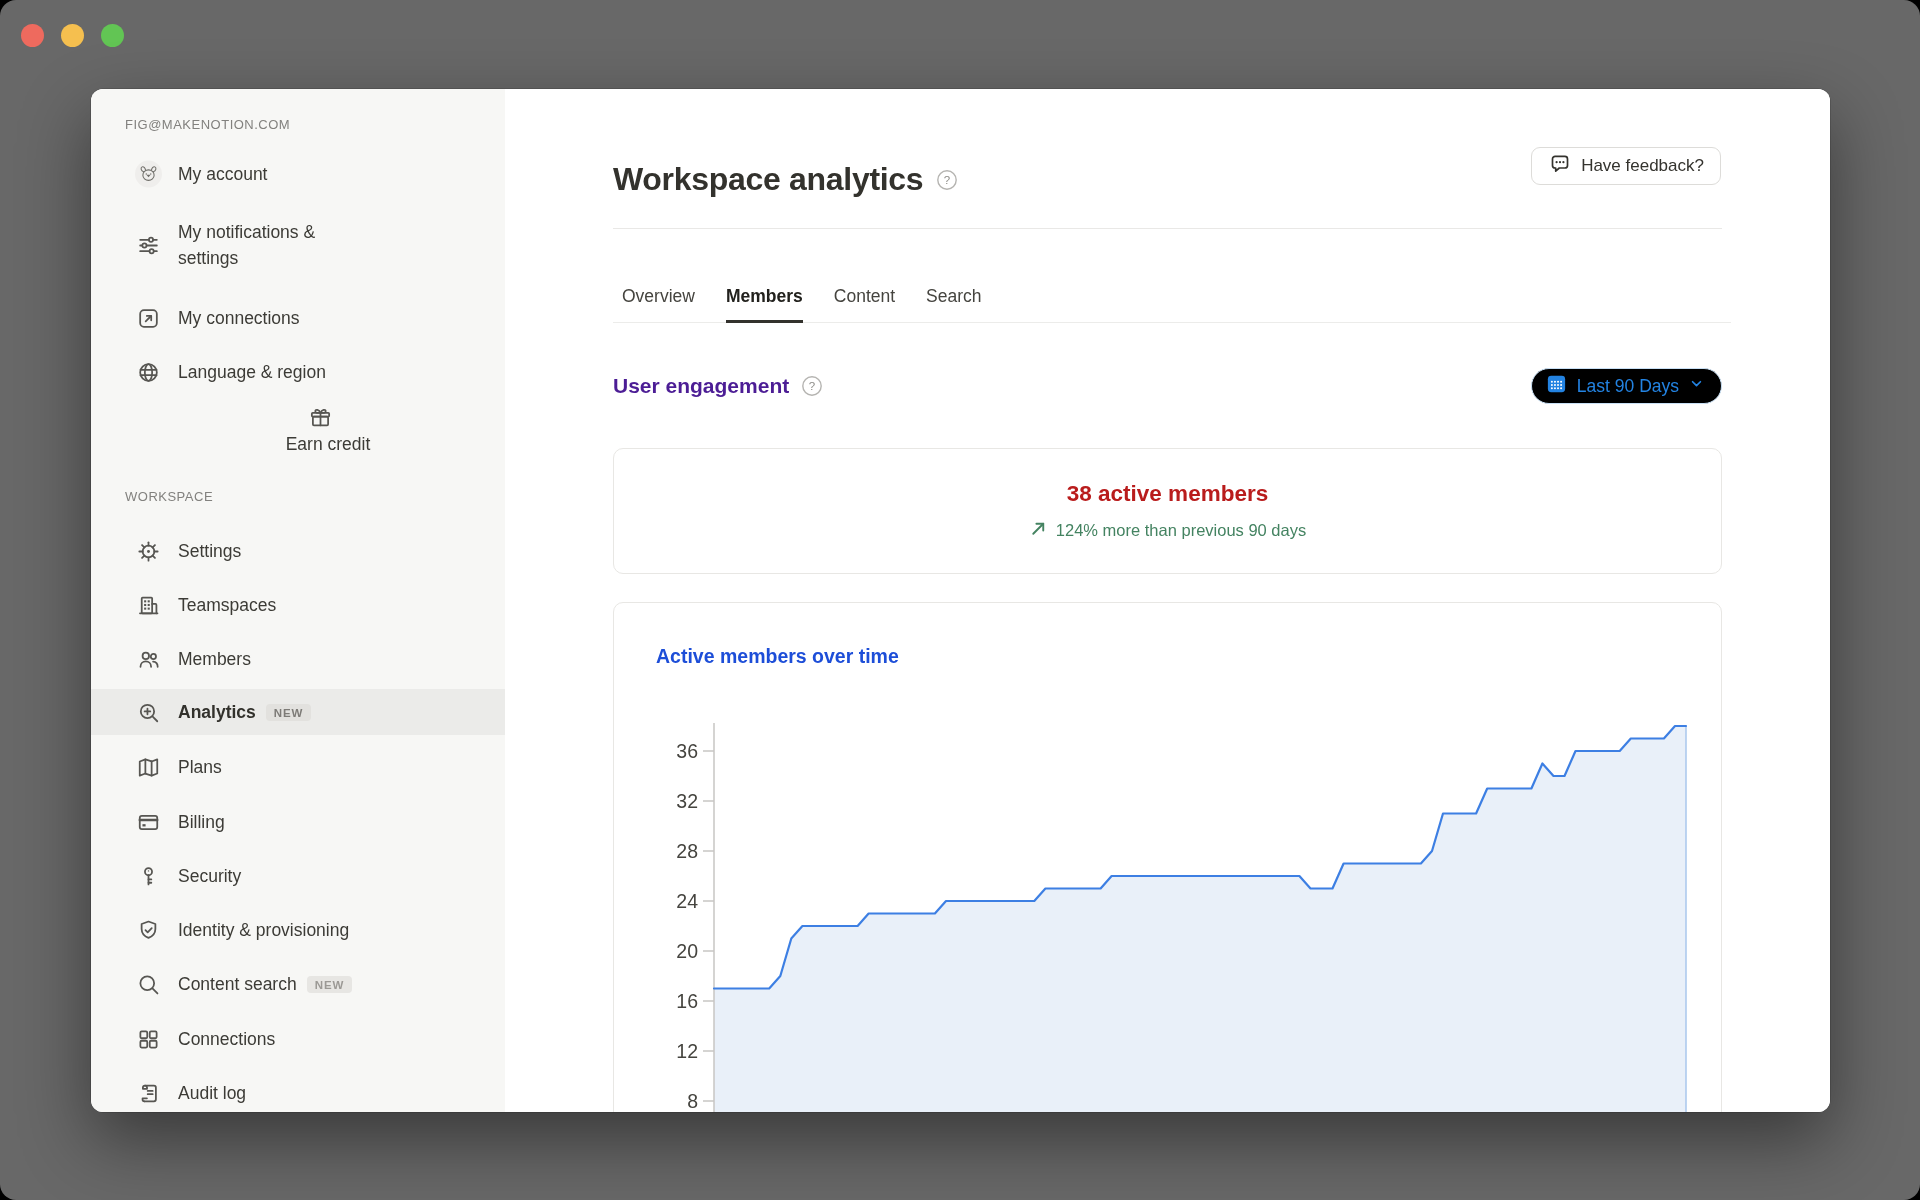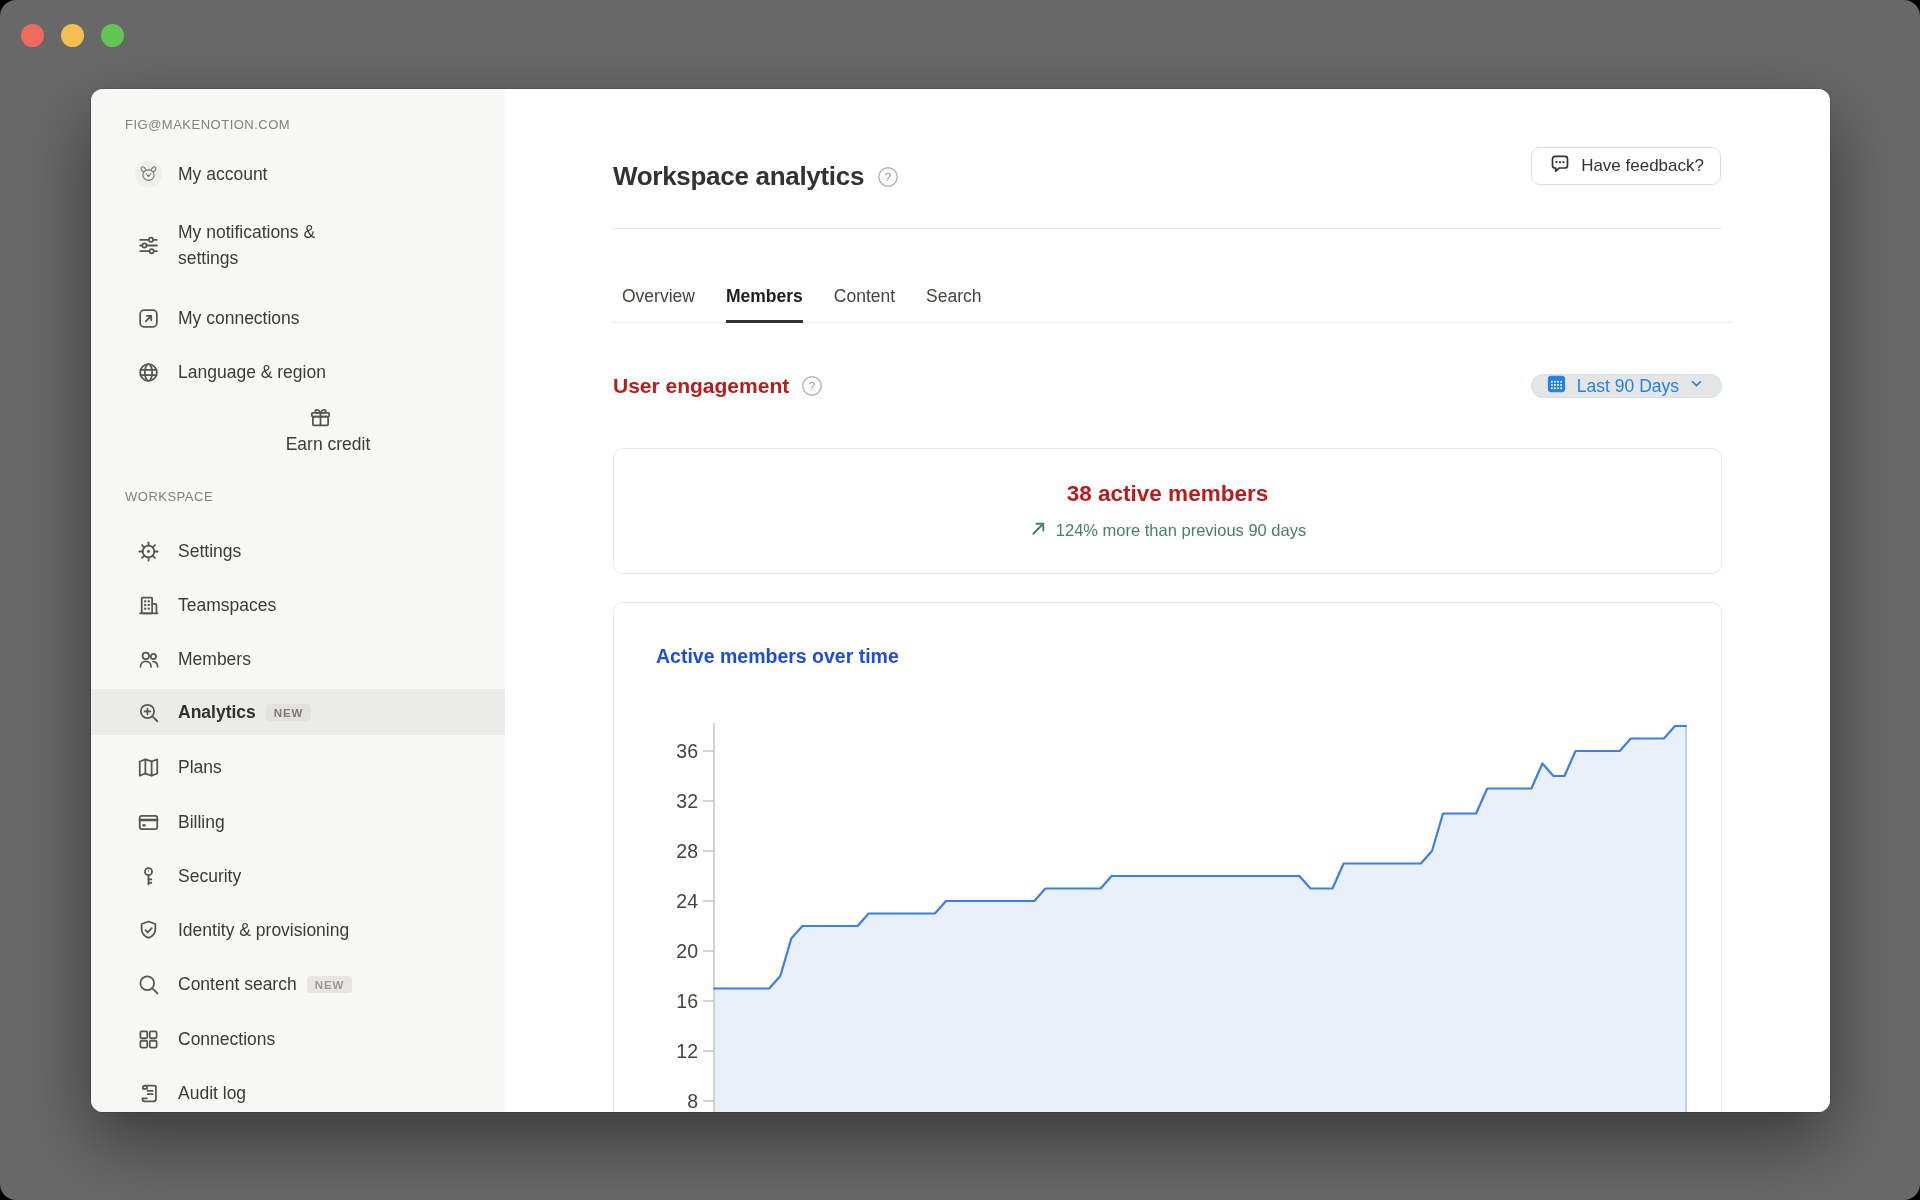--- a/index.html
+++ b/index.html
@@ -20,35 +20,35 @@
   .side-label{margin-left:16px;font-size:17.5px;color:#3c3b36;line-height:1.5;}
   .side-row.active .side-label{font-weight:700;color:#32312c;}
   .side-row.two-line .side-label{max-width:186px;}
   .new-badge{margin-left:10px;font-size:11.5px;font-weight:600;letter-spacing:.9px;color:#7d7b77;background:#e2e1de;
              border-radius:4px;padding:3px 8px 2px;}
   .new-badge.muted{color:#9b9995;background:#e7e6e3;}
   
   .main{position:absolute;left:414px;top:0;right:0;height:100%;background:#fff;}
   .content{position:absolute;left:108px;width:1109px;}
   .title-row{top:72px;display:flex;align-items:center;gap:13px;}
-  .page-title{font-size:26px;font-weight:700;letter-spacing:-.3px;color:#33322d;margin:0;}
+  .page-title{font-size:32px;font-weight:700;letter-spacing:-.3px;color:#33322d;margin:0;}
   .help-icon{display:inline-flex;cursor:pointer;}
   .feedback-btn{position:absolute;right:109px;top:58px;height:38px;display:flex;align-items:center;gap:9px;
                 padding:0 16px;border:1px solid #dddcd9;border-radius:9px;background:#fff;cursor:pointer;
                 font-size:17px;font-weight:500;color:#34332e;}
   .divider{position:absolute;top:139px;height:1px;background:#e9e8e6;}
   .tabs{top:197px;height:36px;display:flex;gap:31px;padding-left:9px;border-bottom:1px solid #ececea;box-sizing:content-box;}
   .tab{position:relative;font-size:17.5px;color:#45443f;cursor:pointer;padding-bottom:14px;}
   .tab.active{font-weight:700;color:#22211d;}
   .tab.active .tab-underline{position:absolute;left:0;right:0;bottom:-1px;height:3px;background:#33322d;}
   .section-row{top:277px;height:40px;display:flex;align-items:center;justify-content:space-between;}
   .section-left{display:flex;align-items:center;gap:12px;}
-  .section-title{font-size:21px;font-weight:700;color:#b91c1c;margin:0;}
-  .range-pill{height:24px;display:flex;align-items:center;gap:9px;padding:0 16px 0 13px;border-radius:20px;
-              background:#e5e5e5;border:1px solid #c9e0f5;color:#2383e2;font-size:17.5px;font-weight:500;cursor:pointer;box-sizing:border-box;}
+  .section-title{font-size:21px;font-weight:700;color:#4c1d95;margin:0;}
+  .range-pill{height:36px;display:flex;align-items:center;gap:9px;padding:0 16px 0 13px;border-radius:20px;
+              background:#000000;border:1px solid #c9e0f5;color:#2383e2;font-size:17.5px;font-weight:500;cursor:pointer;box-sizing:border-box;}
   .stats-row{top:359px;display:flex;gap:32px;}
   .stat-card{flex:1;height:126px;border:1px solid #e8e7e4;border-radius:10px;background:#fff;
              display:flex;flex-direction:column;align-items:center;justify-content:center;gap:12px;box-sizing:border-box;}
   .stat-value{font-size:22.5px;font-weight:700;color:#b91c1c;}
   .stat-delta{display:flex;align-items:center;gap:8px;font-size:16.5px;color:#448361;}
   .chart-card{top:513px;height:640px;border:1px solid #e8e7e4;border-radius:10px;background:#fff;box-sizing:border-box;}
   .chart-title{position:absolute;left:42px;top:42px;font-size:19.5px;font-weight:700;color:#1d4ed8;margin:0;}
   #chart-svg{position:absolute;left:0;top:98px;}
 </style>
 </head>

